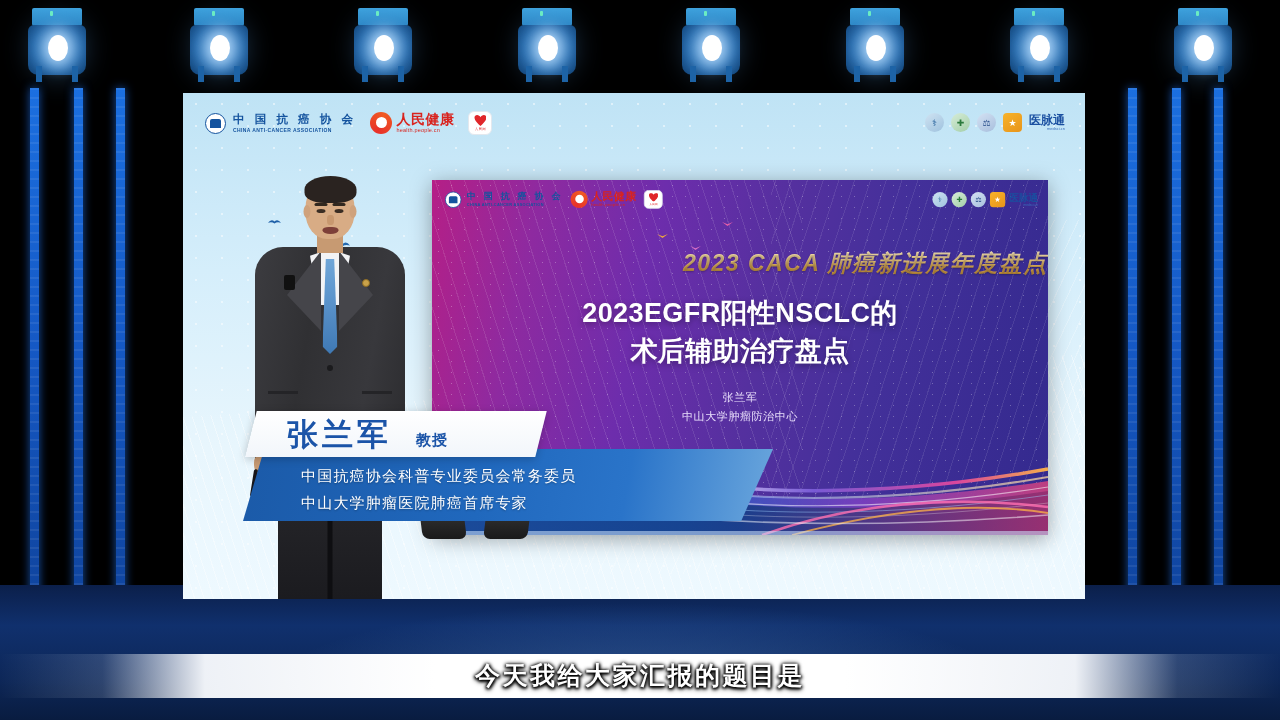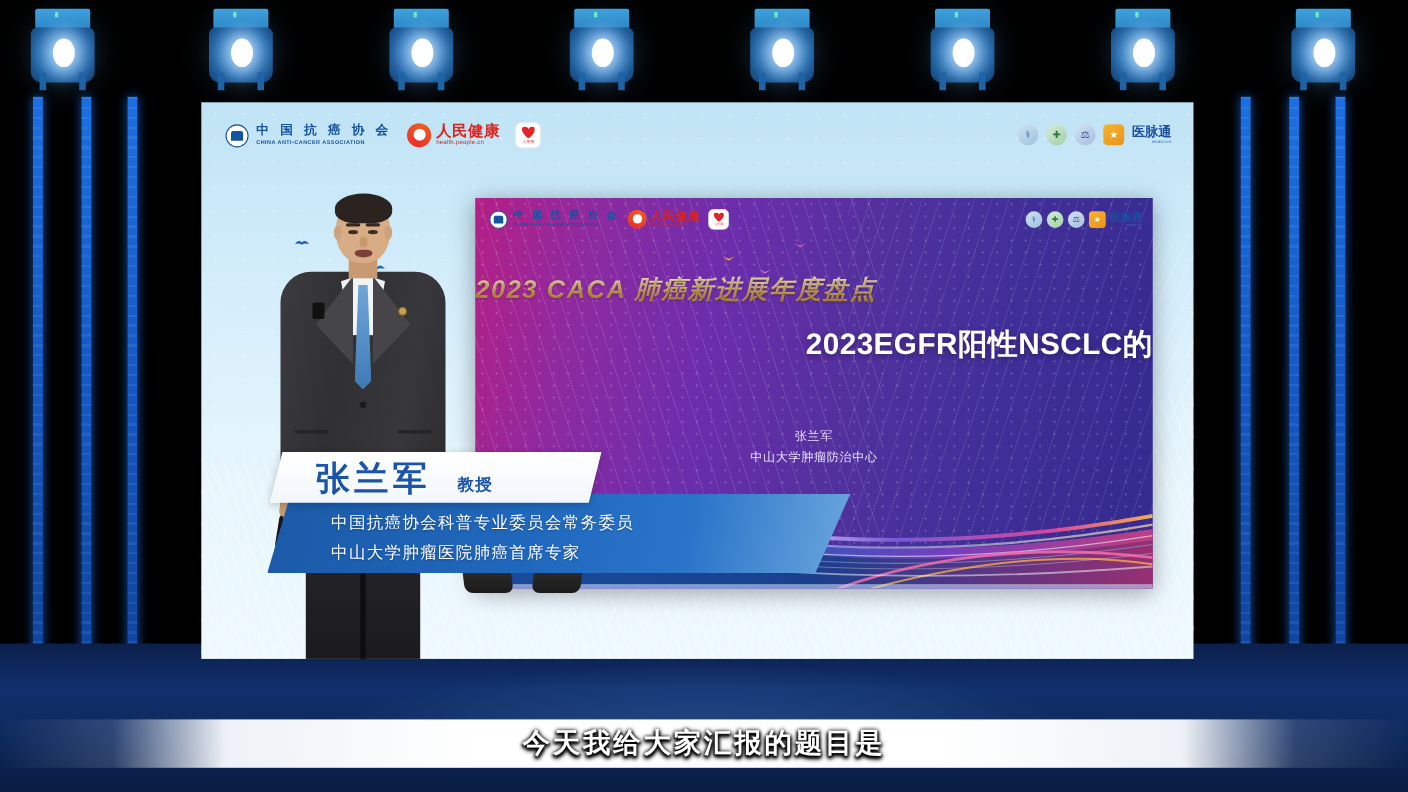--- a/index.html
+++ b/index.html
@@ -153,26 +153,26 @@
   .slide-rays { position:absolute; left:-10%; top:-10%; width:70%; height:120%;
            background:repeating-linear-gradient(72deg, rgba(255,255,255,.10) 0 1px, rgba(255,255,255,0) 1px 14px); }
   .slide-rays-r { position:absolute; right:-10%; top:-10%; width:55%; height:120%;
            background:repeating-linear-gradient(108deg, rgba(255,255,255,.09) 0 1px, rgba(255,255,255,0) 1px 15px); }
 
   .slide-logobar { position:absolute; left:13px; top:10px; display:flex; align-items:center; gap:10px; z-index:9;
            transform:scale(.78); transform-origin:left top; }
   .slide-iconrow { position:absolute; right:10px; top:12px; display:flex; align-items:center; gap:5px; z-index:9;
            transform:scale(.80); transform-origin:right top; }
 
-  .slide-kicker { position:absolute; left:0; right:0; top:68px; text-align:left; z-index:9;
+  .slide-kicker { position:absolute; left:0; right:0; top:68px; text-align:right; z-index:9;
            font-size:23px; font-weight:700; font-style:italic; letter-spacing:1.5px;
            background:linear-gradient(180deg,#fff3cf 0%,#f3d089 38%,#d9a64e 62%,#c08a34 100%);
            -webkit-background-clip:text; background-clip:text; color:transparent;
            text-shadow:0 1px 2px rgba(0,0,0,.25); }
-  .slide-title { position:absolute; left:0; right:0; top:114px; text-align:right; z-index:9;
+  .slide-title { position:absolute; left:0; right:0; top:114px; text-align:center; z-index:9;
            color:#fff; font-size:27px; font-weight:700; line-height:1.42; letter-spacing:.4px;
            text-shadow:0 2px 6px rgba(0,0,0,.35); }
   .slide-speaker { position:absolute; left:0; right:0; top:208px; text-align:center; z-index:9;
            color:#efe6ff; font-size:11px; line-height:1.72; letter-spacing:.6px; opacity:.95; }
 
   .waves { position:absolute; left:0; bottom:0; width:100%; height:140px; z-index:8; }
   .slide-bird { position:absolute; z-index:9; width:11px; height:6px; }
 
   
   #lower3 { position:absolute; left:60px; bottom:78px; width:530px; height:110px; z-index:12; }
@@ -428,20 +428,21 @@
     </div>
     <div class="slide-bird" style="left:258px;top:56px">
       <svg viewBox="0 0 20 10">
           <path d="M0 2 L10 9 L20 2 L10 6 Z" fill="#d96fc4"></path>
         </svg>
     </div>
 
     <div class="slide-kicker">2023 CACA 肺癌新进展年度盘点</div>
     <div class="slide-title">
       <div>2023EGFR阳性NSCLC的</div>
+      <div>术后辅助治疗盘点</div>
     </div>
     <div class="slide-speaker">
       <div>张兰军</div>
       <div>中山大学肿瘤防治中心</div>
     </div>
 
     <svg class="waves" viewBox="0 0 616 140" preserveAspectRatio="none">
       <defs>
         <linearGradient id="w1" x1="0" y1="0" x2="1" y2="0">
           <stop offset="0%" stop-color="#2d7fd6"></stop>

